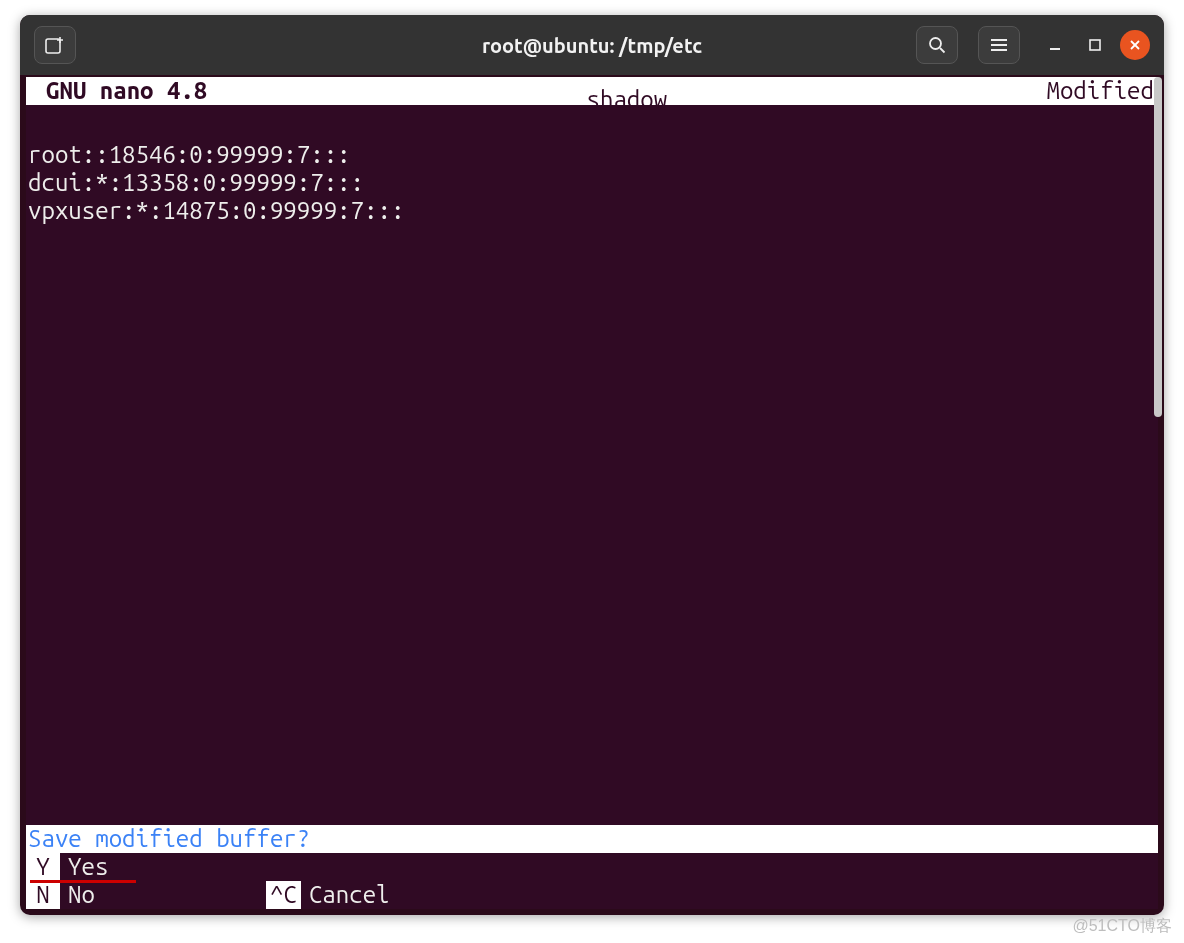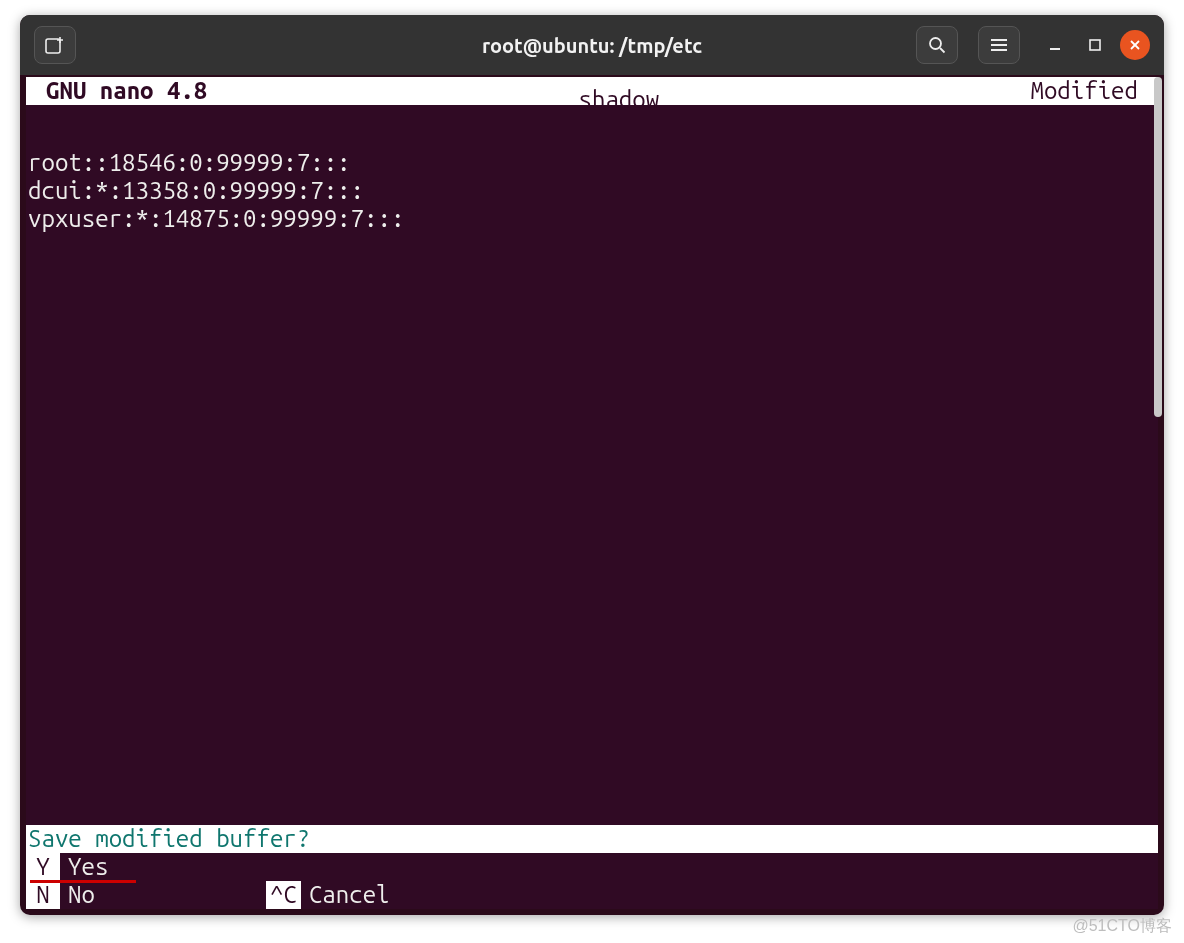--- a/index.html
+++ b/index.html
@@ -98,32 +98,32 @@
   .terminal .nano-header {
     display: flex;
     background: #ffffff;
     color: #300a24;
     height: 28px;
     align-items: center;
     padding: 0 4px;
   }
   .nano-header .nh-left { flex: 0 0 auto; padding-left: 16px; font-weight: bold; }
   .nano-header .nh-center { flex: 1 1 auto; text-align: center; margin-top: 17px; }
-  .nano-header .nh-right { flex: 0 0 auto; padding-right: 16px; }
+  .nano-header .nh-right { flex: 0 0 auto; }
   .file-content {
-    padding: 16px 2px;
+    padding: 8px 2px;
     white-space: pre;
   }
   .prompt-bar {
     position: absolute;
     bottom: 56px;
     left: 0;
     right: 0;
     background: #ffffff;
-    color: #0f766e;
+    color: #3b82f6;
     height: 28px;
     padding: 0 2px;
     display:flex; align-items:center;
   }
   .options {
     position: absolute;
     bottom: 0;
     left: 0;
     right: 0;
     height: 56px;

